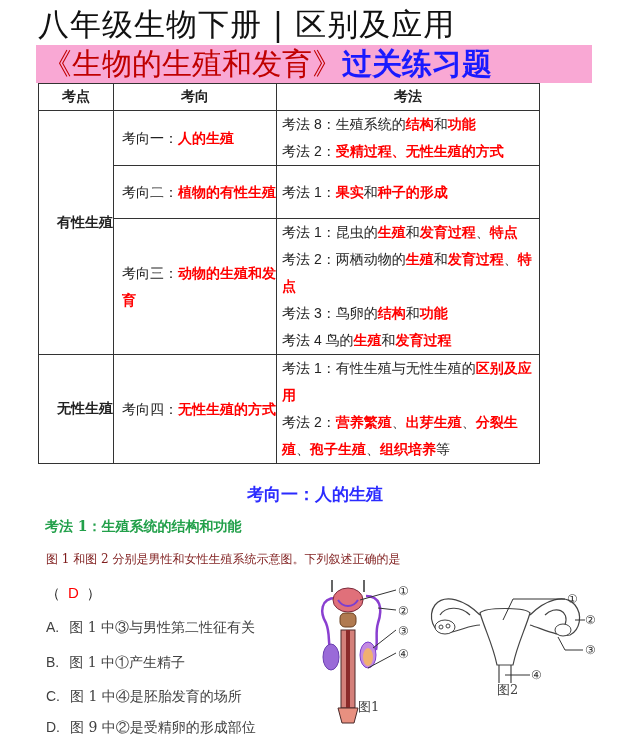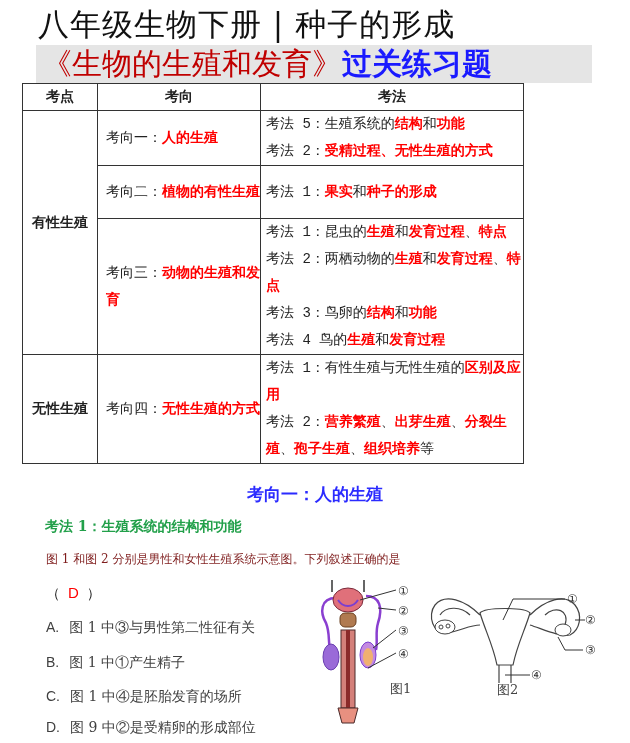--- a/index.html
+++ b/index.html
@@ -6,35 +6,35 @@
   body {
     width: 630px; height: 743px; background: #ffffff; position: relative; overflow: hidden;
     font-family: "DejaVu Serif", "Liberation Serif", serif; color: #222;
   }
   .title {
     position: absolute; left: 38px; top: 6px; font-size: 31px; line-height: 36px;
     color: #111; letter-spacing: 1px; font-family: "DejaVu Serif", serif; font-weight: normal;
   }
   .banner {
     position: absolute; left: 36px; top: 45px; width: 556px; height: 38px;
-    background: #e5e5e5; white-space: nowrap; overflow: hidden;
+    background: #f9a8d4; white-space: nowrap; overflow: hidden;
   }
   .banner .red { color: #c00000; font-size: 30px; line-height: 38px; }
   .banner .blue { color: #1a1aff; font-size: 30px; line-height: 38px; font-weight: bold; }
   .banner .inner { position: absolute; left: 6px; top: 0; }
 
   table.kd {
-    position: absolute; left: 22px; top: 83px; width: 502px; border-collapse: collapse;
-    font-size: 14px; font-family: Liberation Mono, monospace;
+    position: absolute; left: 38px; top: 83px; width: 502px; border-collapse: collapse;
+    font-size: 14px; font-family: Liberation Sans, sans-serif;
   }
   table.kd td, table.kd th {
     border: 1.5px solid #333; padding: 0; vertical-align: middle;
   }
   table.kd th { font-weight: bold; height: 26px; text-align: center; font-size: 14px; }
-  .c1 { width: 74px; text-align: center; font-weight: bold; }
+  .c1 { width: 74px; text-align: right; font-weight: bold; }
   .c2 { width: 154px; padding-left: 8px !important; }
   .c3 { padding-left: 5px !important; }
   .cell-lines { line-height: 27px; }
   .r { color: #ff0000; font-weight: bold; }
 
   .sec-title {
     position: absolute; left: 0; width: 630px; top: 483px; text-align: center;
     color: #2b2bff; font-weight: bold; font-size: 17px;
   }
   .sub-title {
@@ -46,21 +46,21 @@
   .opt { position: absolute; left: 46px; font-size: 14px; color: #404040; }
   .opt .lbl { font-family: "Liberation Sans", sans-serif; margin-right: 10px; }
 
   .fig1 { position: absolute; left: 318px; top: 578px; width: 100px; height: 160px; }
   .fig2 { position: absolute; left: 425px; top: 585px; width: 175px; height: 130px; }
   .cap { font-size: 13px; color: #444; font-family: "DejaVu Serif", serif; }
 </style>
 </head>
 <body>
 
-<div class="title">八年级生物下册 | 种子的形成</div>
+<div class="title">八年级生物下册 | 区别及应用</div>
 
 <div class="banner">
   <div class="inner">
     <span class="red">《生物的生殖和发育》</span><span class="blue">过关练习题</span>
   </div>
 </div>
 
 <table class="kd">
   <tbody>
       <tr>
@@ -68,21 +68,21 @@
     <th style="width:162px">考向</th>
     <th>考法</th>
   </tr>
 
   <tr style="height:55px">
     <td class="c1" rowspan="3" style="vertical-align: middle; padding-bottom: 20px !important;">有性生殖</td>
     <td class="c2 cell-lines">
       <span>考向一：</span><span class="r">人的生殖</span>
     </td>
     <td class="c3 cell-lines">
-      <div><span>考法 5：生殖系统的</span><span class="r">结构</span><span>和</span><span class="r">功能</span></div>
+      <div><span>考法 8：生殖系统的</span><span class="r">结构</span><span>和</span><span class="r">功能</span></div>
       <div><span>考法 2：</span><span class="r">受精过程、无性生殖的方式</span></div>
     </td>
   </tr>
 
   <tr style="height:53px">
     <td class="c2 cell-lines">
       <span>考向二：</span><span class="r">植物的有性生殖</span>
     </td>
     <td class="c3 cell-lines">
       <div><span>考法 1：</span><span class="r">果实</span><span>和</span><span class="r">种子的形成</span></div>
@@ -150,21 +150,21 @@
 
     <line x1="42" y1="22" x2="78" y2="12" stroke="#333" stroke-width="1"></line>
     <line x1="60" y1="30" x2="78" y2="32" stroke="#333" stroke-width="1"></line>
     <line x1="55" y1="70" x2="78" y2="52" stroke="#333" stroke-width="1"></line>
     <line x1="50" y1="90" x2="78" y2="75" stroke="#333" stroke-width="1"></line>
     <text x="80" y="17" font-size="12" fill="#333">①</text>
     <text x="80" y="37" font-size="12" fill="#333">②</text>
     <text x="80" y="57" font-size="12" fill="#333">③</text>
     <text x="80" y="80" font-size="12" fill="#333">④</text>
   </svg>
-  <div class="cap" style="position:absolute; left:40px; top:102px;margin-left:32px;">图1</div>
+  <div class="cap" style="position:absolute; left:40px; top:120px;">图1</div>
 </div>
 
 <div class="fig2">
   <svg width="175" height="105" viewBox="0 0 175 105">
     <g fill="none" stroke="#444" stroke-width="1.2">
 
       <path d="M55 28 C60 22 100 22 105 28 C100 45 92 60 88 80 L72 80 C68 60 60 45 55 28 Z"></path>
 
       <path d="M55 30 C40 15 20 8 10 20 C2 30 8 50 22 48 C35 46 45 40 55 40"></path>
       <path d="M15 30 C20 22 35 20 45 30"></path>

